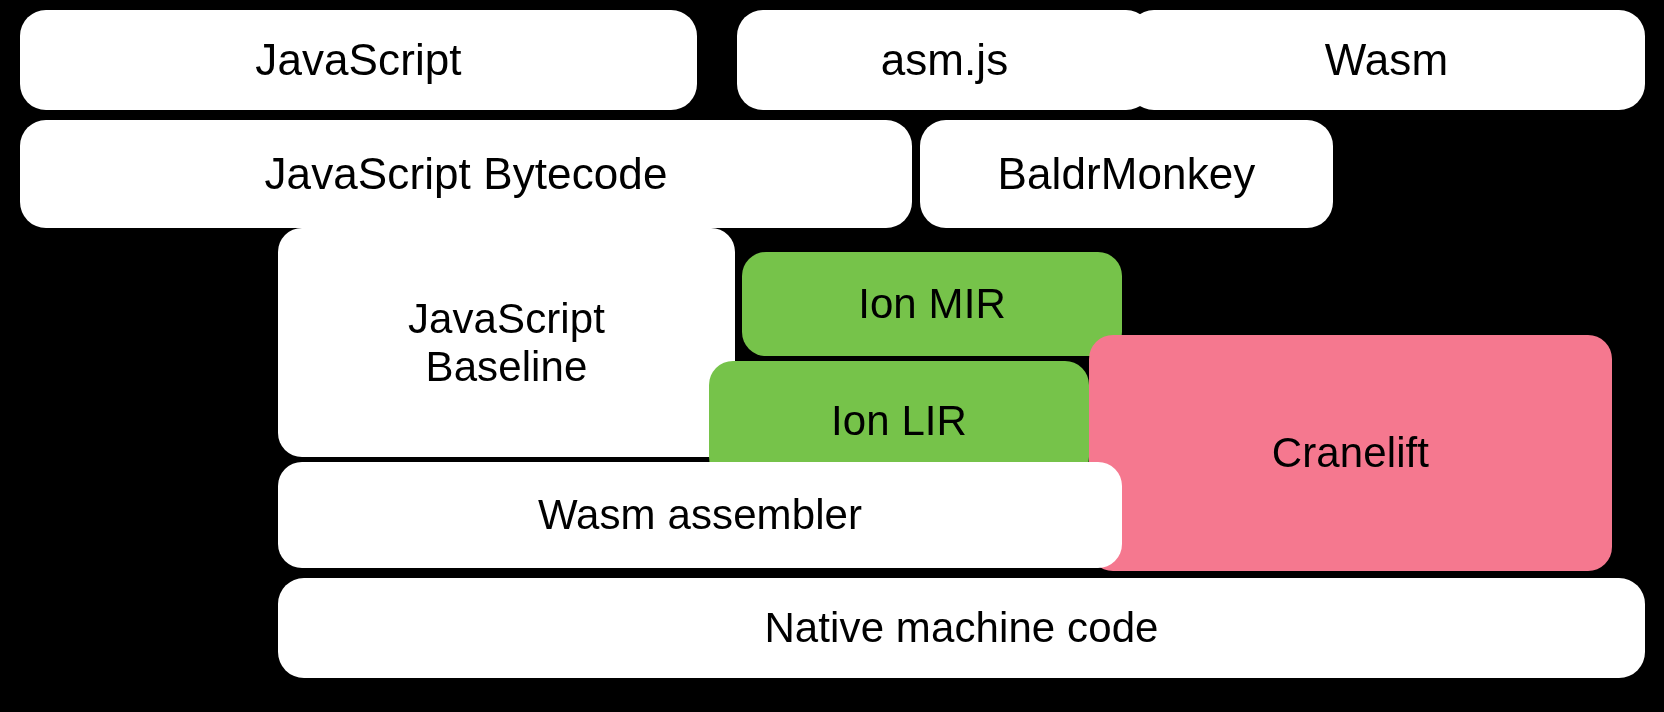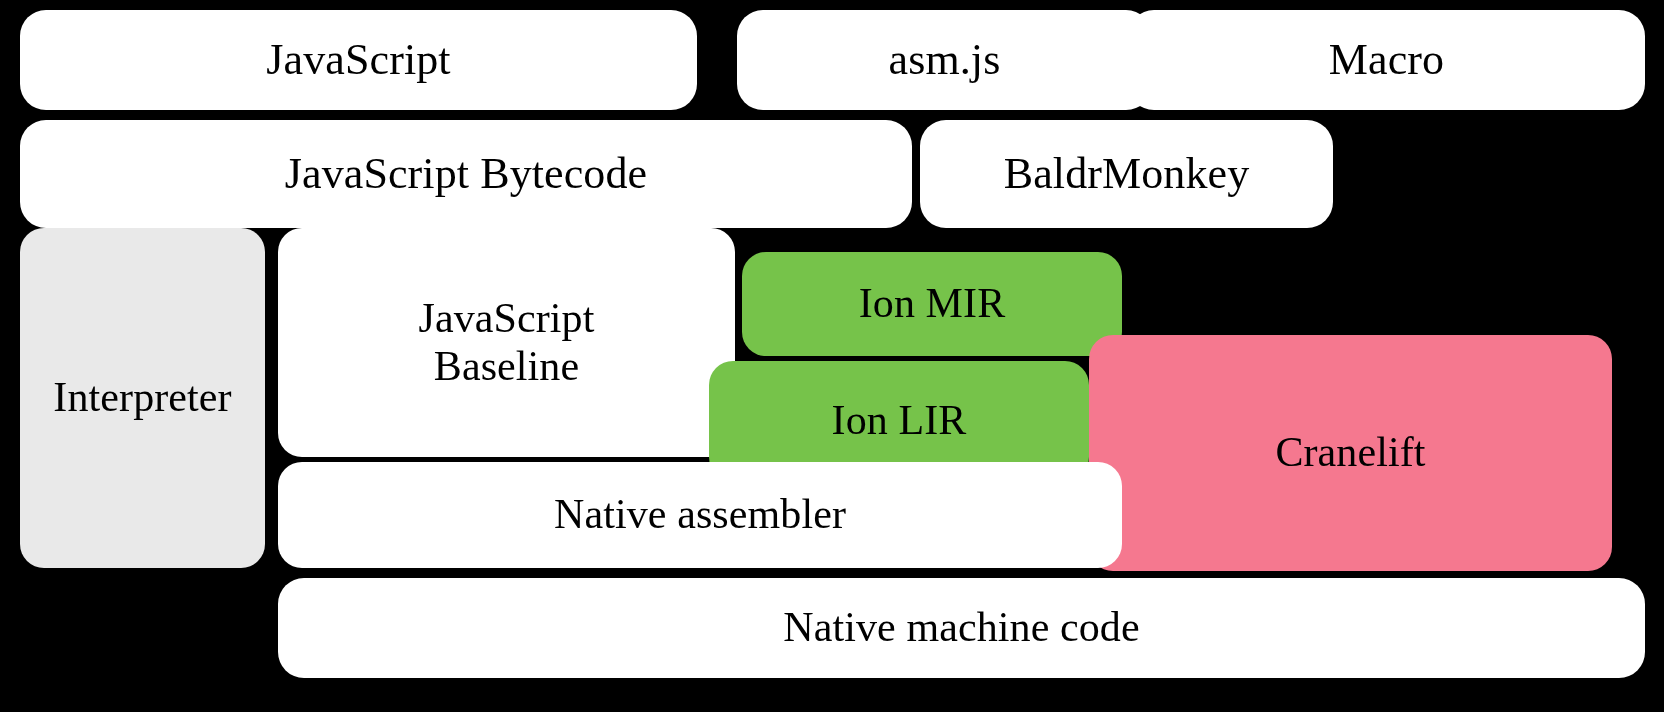--- a/index.html
+++ b/index.html
@@ -6,21 +6,21 @@
     margin: 0;
     padding: 0;
     background: #000000;
   }
   #canvas {
     position: relative;
     width: 1664px;
     height: 712px;
     background: #000000;
     overflow: hidden;
-    font-family: Liberation Serif, serif;
+    font-family: Liberation Sans, sans-serif;
   }
   .node {
     position: absolute;
     box-sizing: border-box;
     display: flex;
     align-items: center;
     justify-content: center;
     text-align: center;
     color: #000000;
     font-weight: 400;
@@ -44,53 +44,50 @@
 
   <div class="node r-lg fill-white fs-44" style="left:20px; top:10px; width:677px; height:100px;">
     <span>JavaScript</span>
   </div>
 
   <div class="node r-lg fill-white fs-44" style="left:705px; top:10px; width:415px; height:100px;margin-left:32px;">
     <span>asm.js</span>
   </div>
 
   <div class="node r-lg fill-white fs-44" style="left:1128px; top:10px; width:517px; height:100px;">
-    <span>Macro</span>
+    <span>Wasm</span>
   </div>
 
   <div class="node r-lg fill-white fs-44" style="left:20px; top:120px; width:892px; height:108px;align-items:center;">
     <span>JavaScript Bytecode</span>
   </div>
 
   <div class="node r-lg fill-white fs-44" style="left:920px; top:120px; width:413px; height:108px;">
     <span>BaldrMonkey</span>
   </div>
 
-  <div class="node r-md fill-gray fs-42" style="left:20px; top:228px; width:245px; height:340px;">
-    <span>Interpreter</span>
-  </div>
 
   <div class="node r-md fill-white fs-42" style="left:278px; top:228px; width:457px; height:229px;">
     <span>JavaScript
 Baseline</span>
   </div>
 
   <div class="node r-md fill-green fs-42" style="left:742px; top:228px; width:380px; height:104px;">
     <span>Ion MIR</span>
   </div>
 
   <div class="node r-md fill-green fs-42" style="left:709px; top:337px; width:380px; height:120px;">
     <span>Ion LIR</span>
   </div>
 
   <div class="node r-md fill-pink fs-42" style="left:1089px; top:335px; width:523px; height:236px;">
     <span>Cranelift</span>
   </div>
 
   <div class="node r-md fill-white fs-42" style="left:278px; top:462px; width:844px; height:106px;">
-    <span>Native assembler</span>
+    <span>Wasm assembler</span>
   </div>
 
   <div class="node r-lg fill-white fs-42" style="left:278px; top:578px; width:1367px; height:100px;">
     <span>Native machine code</span>
   </div>
 
 </div>
 
 </body></html>

